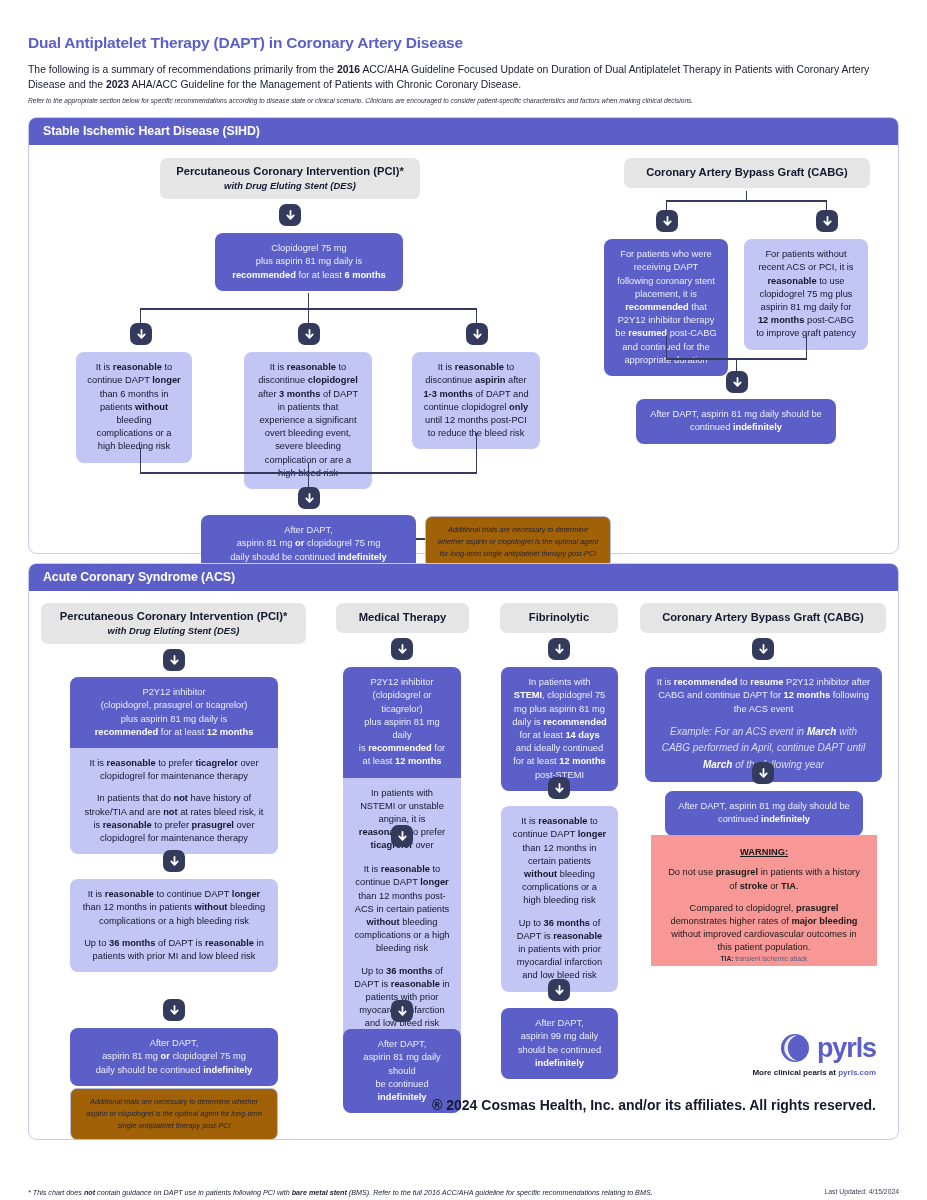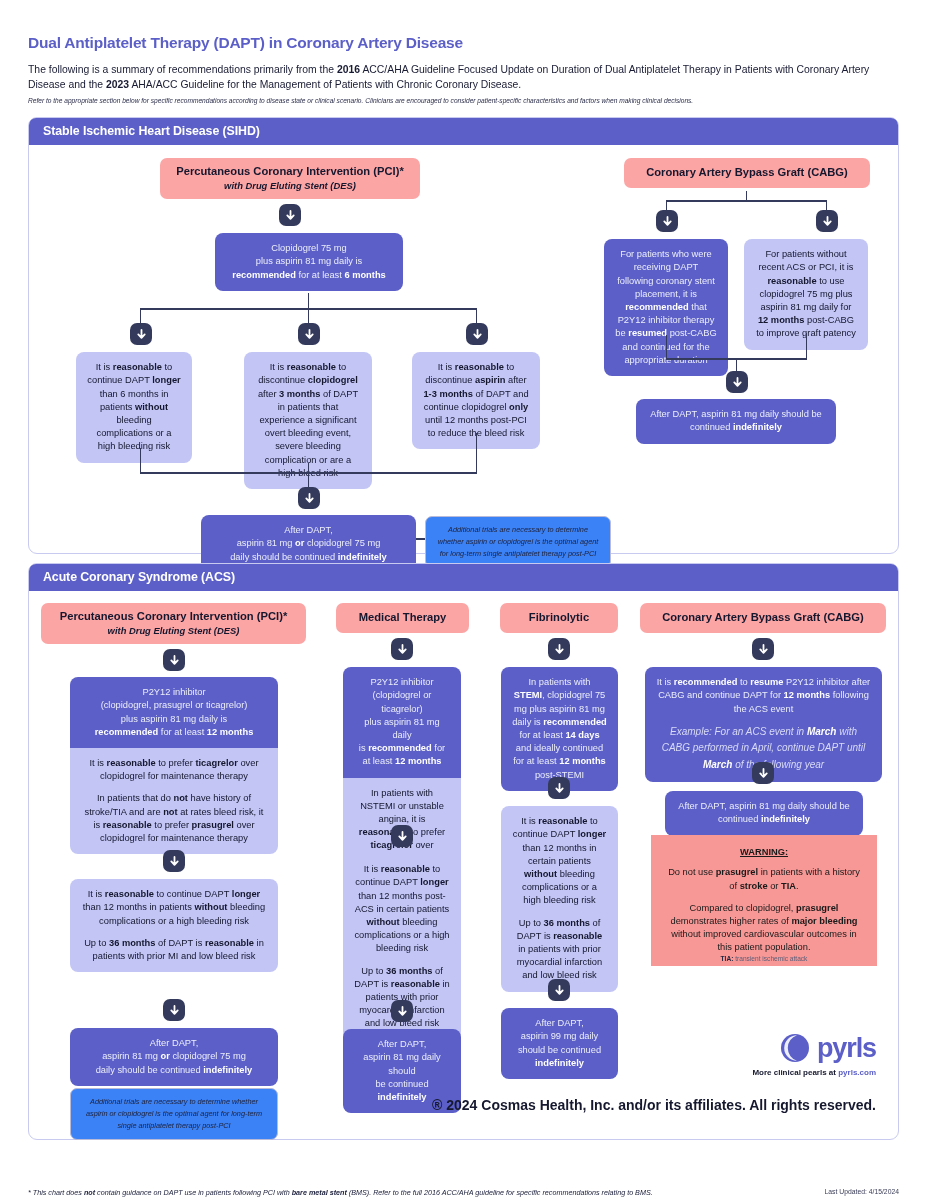--- a/index.html
+++ b/index.html
@@ -28,21 +28,21 @@
     background:#fff; position:relative;
   }
   .panel-head {
     background:#5b5fc7; color:#fff; font-size:12.4px; font-weight:bold;
     border-radius:7px 7px 0 0; padding:6px 14px 7px; letter-spacing:-0.1px;
   }
   .panel-body { position:relative; }
 
   
   .colhead {
-    background:#fca5a5; border-radius:7px; text-align:center;
+    background:#e5e5e5; border-radius:7px; text-align:center;
     padding:6px 10px 7px; font-size:11.2px; font-weight:bold; color:#14172e;
     line-height:1.28;
   }
   .colhead .sub { display:block; font-size:9.4px; font-style:italic; font-weight:bold; padding-top:1px; }
 
   .box { border-radius:8px; text-align:center; line-height:1.42; }
   .box.dark { background:#5b5fc7; color:#eceefa; font-size:9.3px; padding:9px 11px; }
   .box.dark b { color:#ffffff; font-weight:bold; }
   .box.light { background:#c3c5f5; color:#14172e; font-size:9.3px; padding:9px 11px; }
   .box.light b { font-weight:bold; }
@@ -55,21 +55,21 @@
   .box p + p { margin-top:9px; }
 
   .stack { border-radius:8px; overflow:hidden; }
   .stack .seg-dark { background:#5b5fc7; color:#eceefa; font-size:9.3px; padding:9px 11px; text-align:center; line-height:1.42; }
   .stack .seg-dark b { color:#fff; font-weight:bold; }
   .stack .seg-light { background:#c3c5f5; color:#14172e; font-size:9.3px; padding:9px 11px; text-align:center; line-height:1.42; }
   .stack .seg-light b { font-weight:bold; }
   .stack .seg-light p + p { margin-top:9px; }
 
   .note {
-    border:1px solid #b9bbd8; border-radius:7px; background:#3b82f6;
+    border:1px solid #b9bbd8; border-radius:7px; background:#a16207;
     font-size:7.3px; font-style:italic; color:#20243f; text-align:center;
     padding:7px 9px; line-height:1.62;
   }
 
   .ex { font-size:10px; font-style:italic; color:#d8daf6; line-height:1.65; margin-top:8px; }
   .ex b { color:#fff; }
 
   .tia { font-size:6.6px; color:#5a5d78; text-align:center; margin-top:6px; }
   .tia b { color:#24263f; font-weight:bold; }
 

